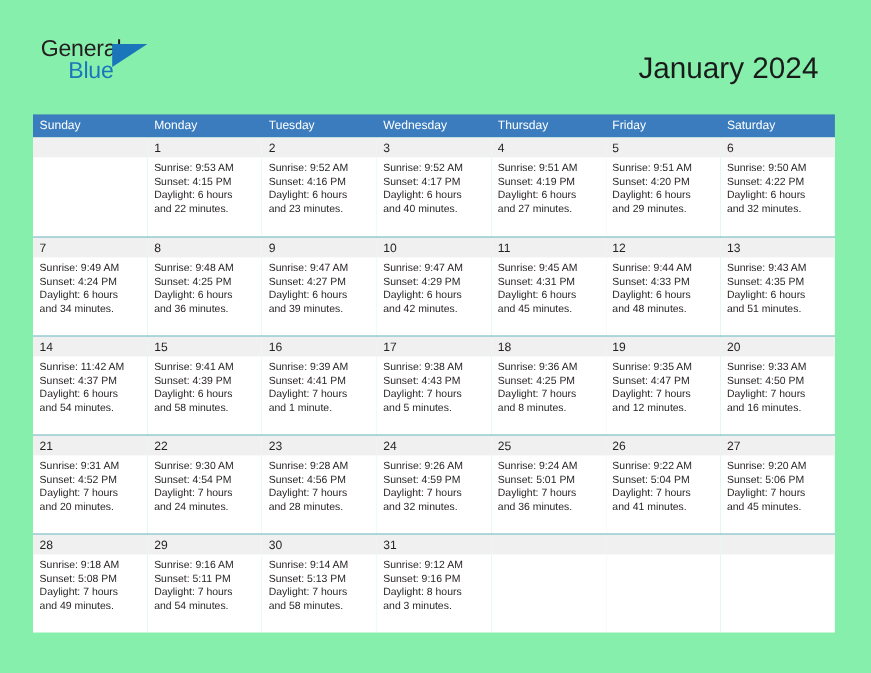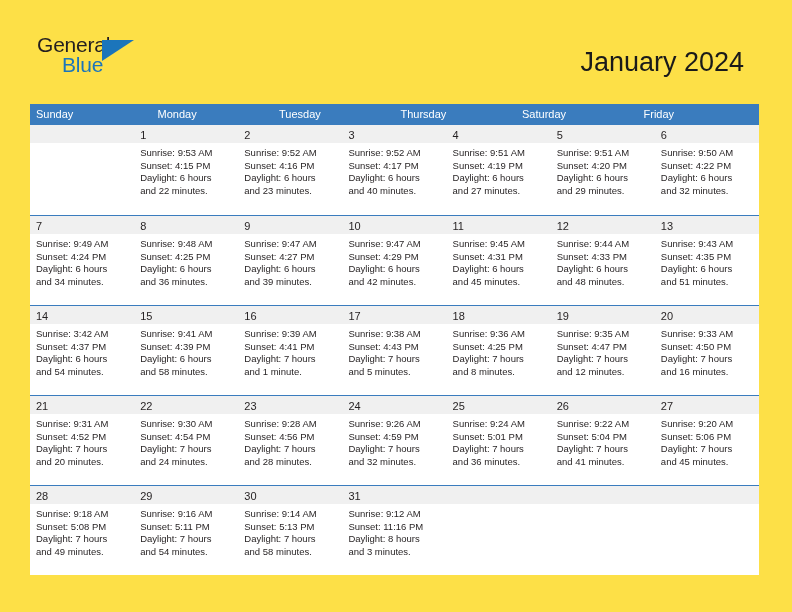--- a/index.html
+++ b/index.html
@@ -10,21 +10,21 @@
     height: 612px;
     background: #ffffff;
     font-family: "Liberation Sans", sans-serif;
     -webkit-font-smoothing: antialiased;
   }
 
   .page {
     position: relative;
     width: 792px;
     height: 612px;
-    background: #fde047;
+    background: #86efac;
     overflow: hidden;
   }
 
   
   .top-bar {
     position: absolute;
     left: 30px;
     top: 28px;
     right: 33px;
     height: 70px;
@@ -168,23 +168,24 @@
       <div class="cal-title">January 2024</div>
     </div>
 
   </div>
 
   <div class="calendar">
     <div class="dow-row" id="dow-row">
         <div class="dow-cell">Sunday</div>
         <div class="dow-cell">Monday</div>
         <div class="dow-cell">Tuesday</div>
+        <div class="dow-cell">Wednesday</div>
         <div class="dow-cell">Thursday</div>
+        <div class="dow-cell">Friday</div>
         <div class="dow-cell">Saturday</div>
-        <div class="dow-cell">Friday</div>
       </div>
     <div id="weeks-container">
         <div class="week-row first">
           <div class="day-cell empty">
             <div class="day-number-strip"><span class="day-number"></span></div>
             <div class="day-info"></div>
           </div>
           <div class="day-cell">
             <div class="day-number-strip"><span class="day-number">1</span></div>
             <div class="day-info">
@@ -302,21 +303,21 @@
               <div class="info-line">Sunset: 4:35 PM</div>
               <div class="info-line">Daylight: 6 hours</div>
               <div class="info-line">and 51 minutes.</div>
             </div>
           </div>
         </div>
         <div class="week-row">
           <div class="day-cell">
             <div class="day-number-strip"><span class="day-number">14</span></div>
             <div class="day-info">
-              <div class="info-line">Sunrise: 3:42 AM</div>
+              <div class="info-line">Sunrise: 11:42 AM</div>
               <div class="info-line">Sunset: 4:37 PM</div>
               <div class="info-line">Daylight: 6 hours</div>
               <div class="info-line">and 54 minutes.</div>
             </div>
           </div>
           <div class="day-cell">
             <div class="day-number-strip"><span class="day-number">15</span></div>
             <div class="day-info">
               <div class="info-line">Sunrise: 9:41 AM</div>
               <div class="info-line">Sunset: 4:39 PM</div>
@@ -460,21 +461,21 @@
               <div class="info-line">Sunrise: 9:14 AM</div>
               <div class="info-line">Sunset: 5:13 PM</div>
               <div class="info-line">Daylight: 7 hours</div>
               <div class="info-line">and 58 minutes.</div>
             </div>
           </div>
           <div class="day-cell">
             <div class="day-number-strip"><span class="day-number">31</span></div>
             <div class="day-info">
               <div class="info-line">Sunrise: 9:12 AM</div>
-              <div class="info-line">Sunset: 11:16 PM</div>
+              <div class="info-line">Sunset: 9:16 PM</div>
               <div class="info-line">Daylight: 8 hours</div>
               <div class="info-line">and 3 minutes.</div>
             </div>
           </div>
           <div class="day-cell empty">
             <div class="day-number-strip"><span class="day-number"></span></div>
             <div class="day-info"></div>
           </div>
           <div class="day-cell empty">
             <div class="day-number-strip"><span class="day-number"></span></div>

